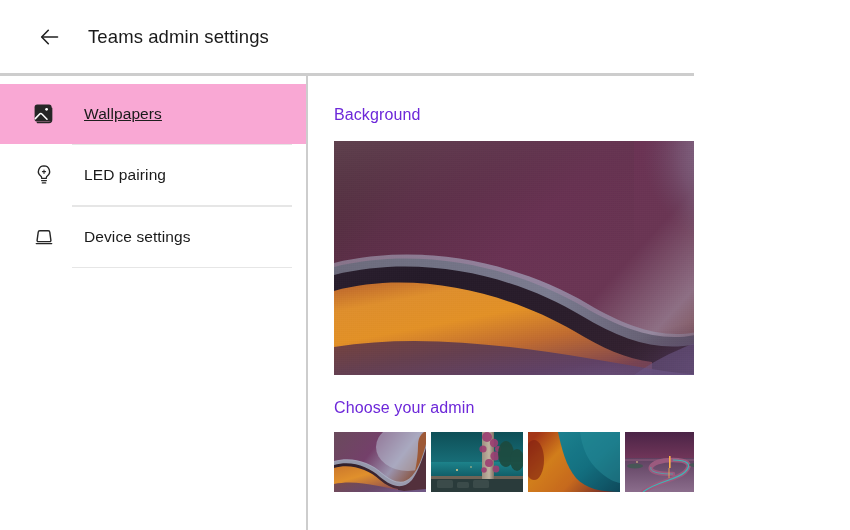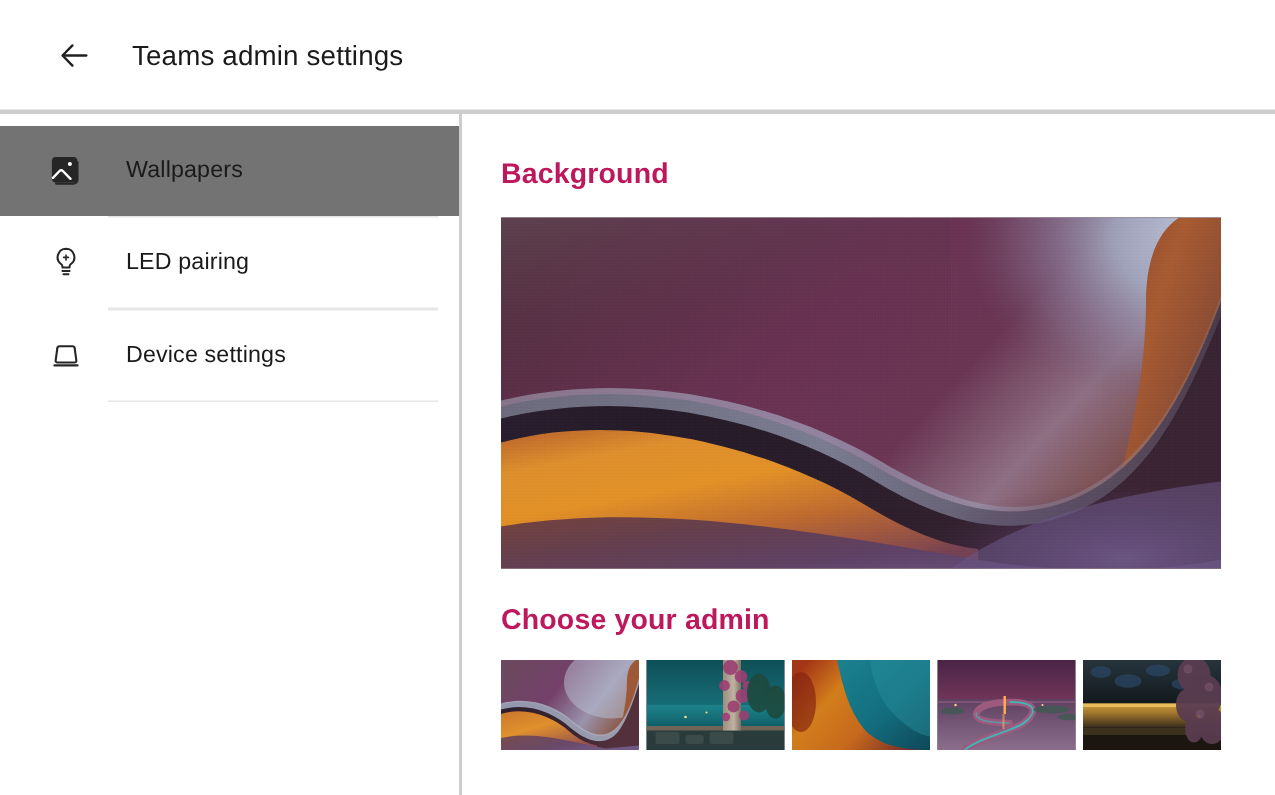--- a/index.html
+++ b/index.html
@@ -12,21 +12,21 @@
 
   body {
     font-family: "Liberation Sans", sans-serif;
     background: #ffffff;
     color: #1f1f1f;
     -webkit-font-smoothing: antialiased;
   }
 
   .app {
     position: relative;
-    width: 850px;
+    width: 694px;
     height: 530px;
     display: flex;
     flex-direction: column;
     background: #ffffff;
   }
 
   
   .header {
     height: 76px;
     min-height: 76px;
@@ -81,21 +81,22 @@
     position: relative;
     height: 60px;
     display: flex;
     align-items: center;
     cursor: pointer;
     background: transparent;
     padding-left: 30px;
   }
 
   .nav-item.selected {
-    background: #737373;
+    background: #f9a8d4;
+    text-decoration: underline;
   }
 
   .nav-icon {
     width: 28px;
     min-width: 28px;
     height: 28px;
     display: flex;
     align-items: center;
     justify-content: center;
     color: #1f1f1f;
@@ -120,23 +121,23 @@
 
   
   .main {
     flex: 1 1 auto;
     background: #ffffff;
     padding: 0 0 0 26px;
     overflow: hidden;
   }
 
   .section-title {
-    font-size: 19px;
-    font-weight: 700;
-    color: #be185d;
+    font-size: 16px;
+    font-weight: 400;
+    color: #6d28d9;
     letter-spacing: 0.1px;
     margin-top: 30px;
   }
 
   .section-title.second {
     margin-top: 24px;
   }
 
   
   .preview {

